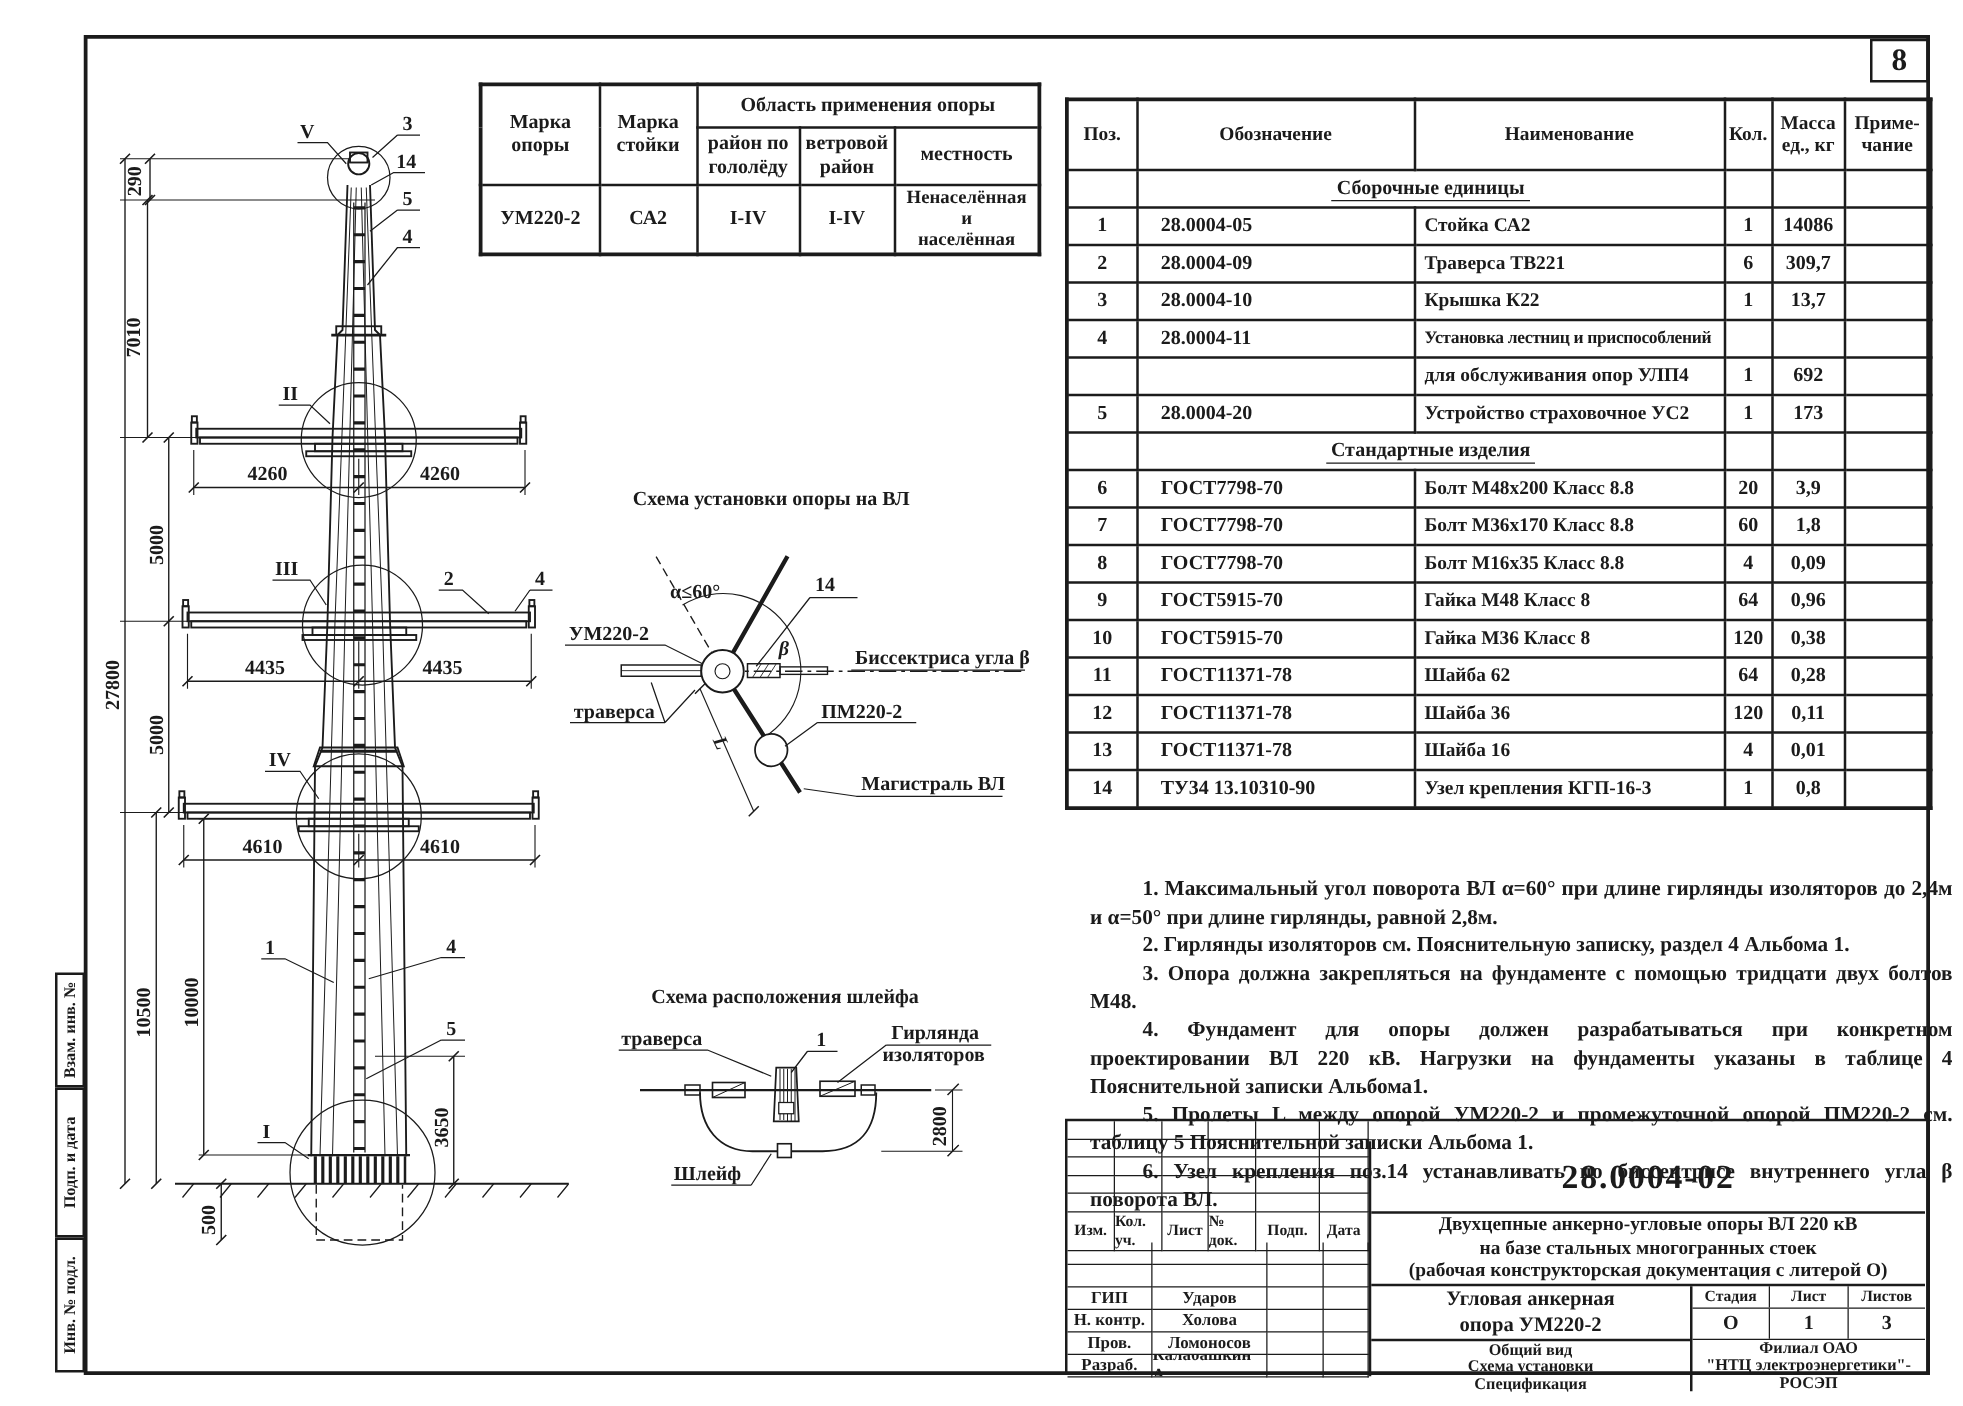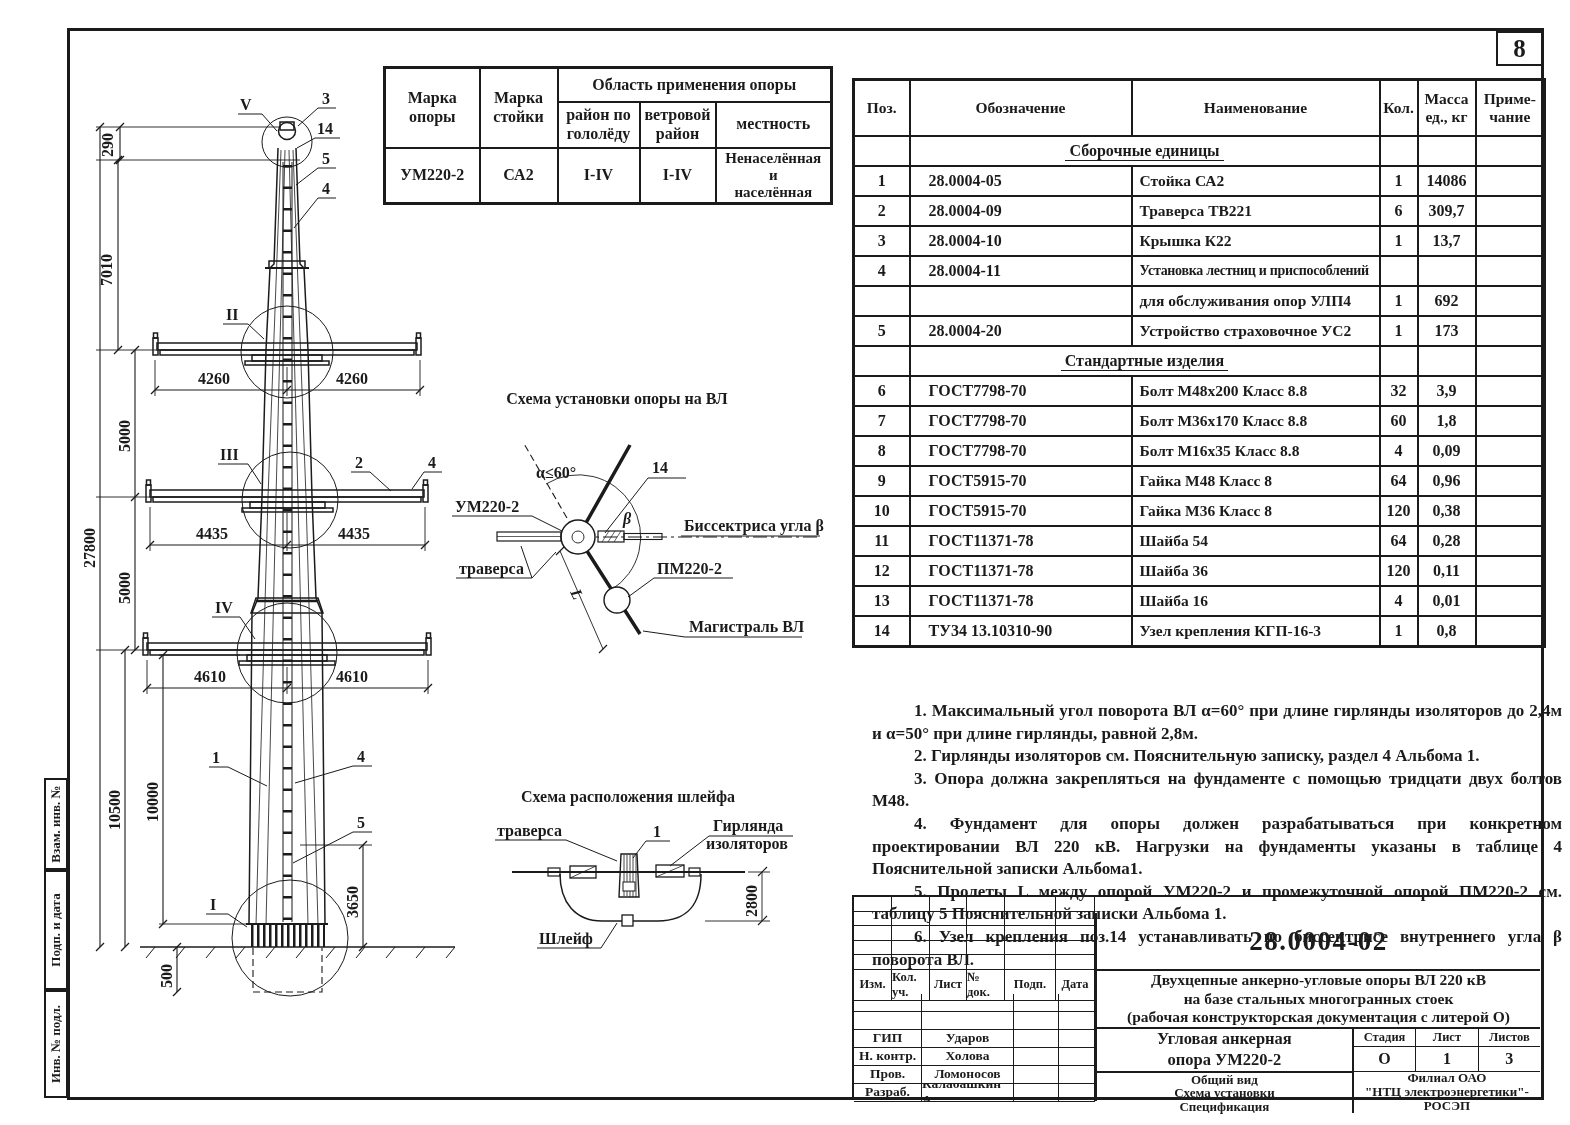--- a/index.html
+++ b/index.html
@@ -197,21 +197,21 @@
         <td></td>
         <td colspan="2"><span class="sec">Стандартные изделия</span></td>
         <td></td>
         <td></td>
         <td></td>
       </tr>
   <tr class="r">
         <td>6</td>
         <td class="ds">ГОСТ7798-70</td>
         <td class="nm">Болт М48х200 Класс 8.8</td>
-        <td>32</td>
+        <td>20</td>
         <td>3,9</td>
         <td></td>
       </tr>
   <tr class="r">
         <td>7</td>
         <td class="ds">ГОСТ7798-70</td>
         <td class="nm">Болт М36х170 Класс 8.8</td>
         <td>60</td>
         <td>1,8</td>
         <td></td>
@@ -236,21 +236,21 @@
         <td>10</td>
         <td class="ds">ГОСТ5915-70</td>
         <td class="nm">Гайка М36 Класс 8</td>
         <td>120</td>
         <td>0,38</td>
         <td></td>
       </tr>
   <tr class="r">
         <td>11</td>
         <td class="ds">ГОСТ11371-78</td>
-        <td class="nm">Шайба 54</td>
+        <td class="nm">Шайба 62</td>
         <td>64</td>
         <td>0,28</td>
         <td></td>
       </tr>
   <tr class="r">
         <td>12</td>
         <td class="ds">ГОСТ11371-78</td>
         <td class="nm">Шайба 36</td>
         <td>120</td>
         <td>0,11</td>

